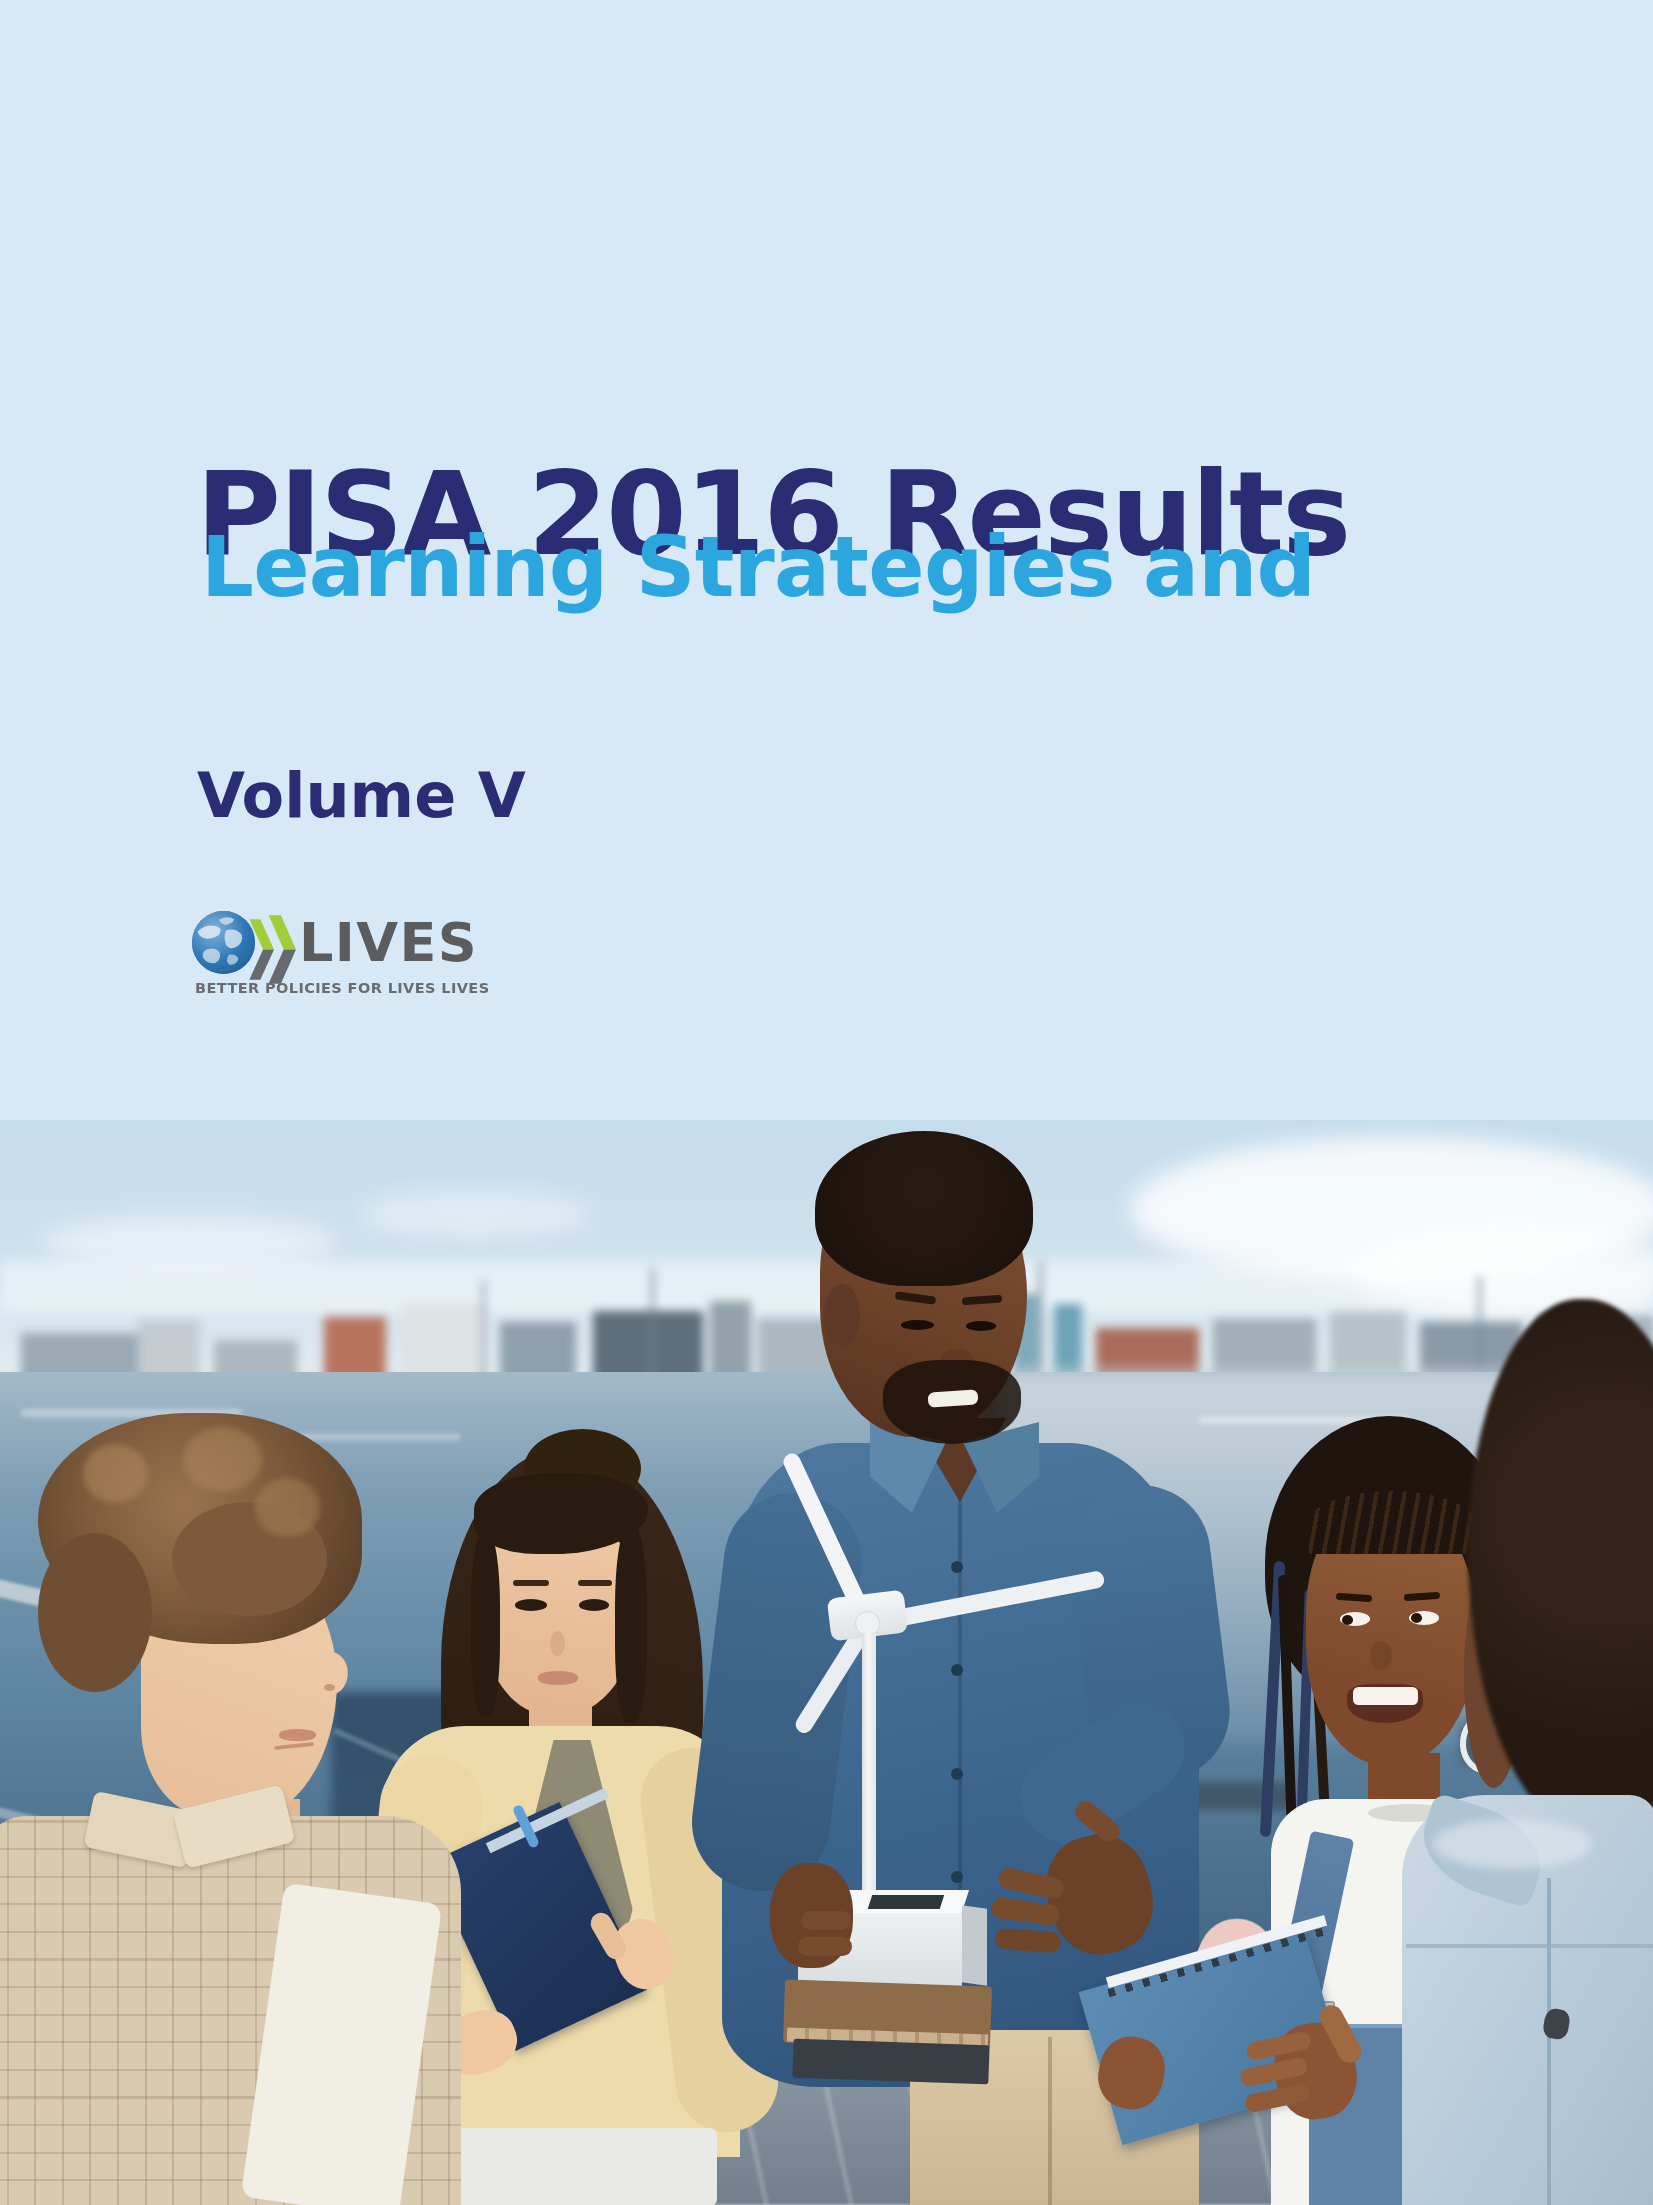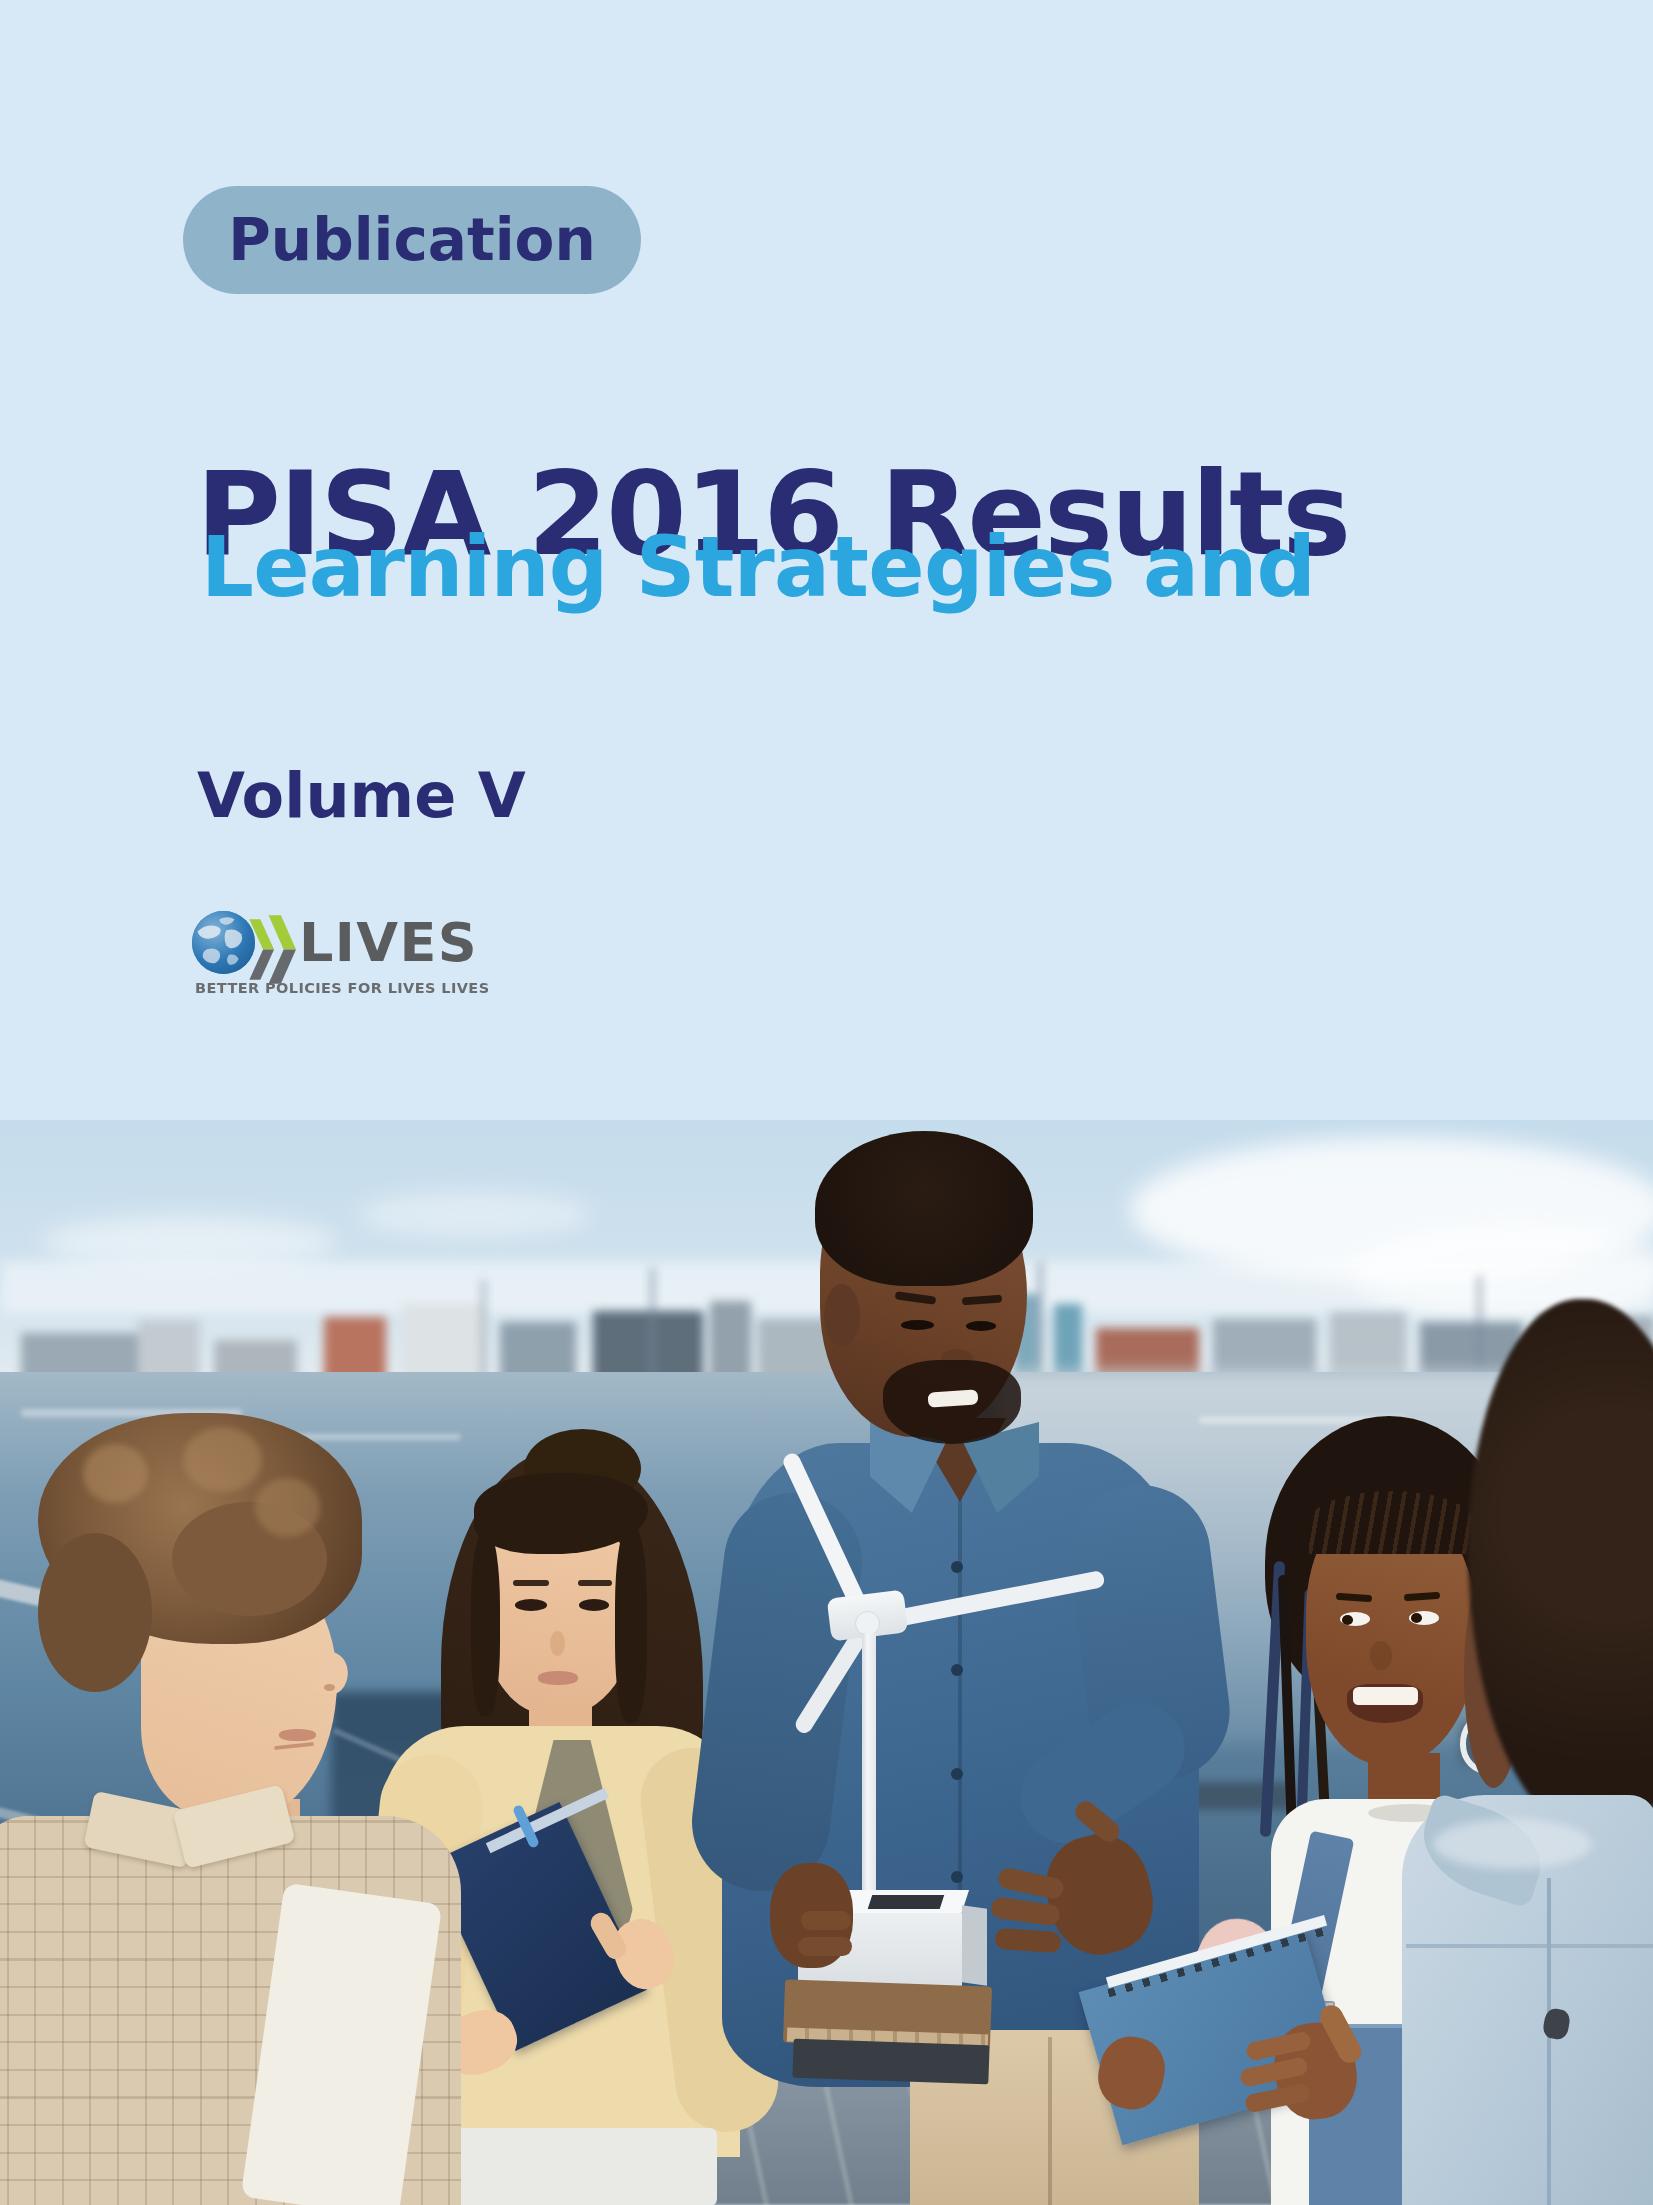--- a/index.html
+++ b/index.html
@@ -36,23 +36,20 @@
   .streak{width:234px;height:6.2px;background:rgba(126,150,171,.55);transform:rotate(24deg);filter:blur(1.4px);}
   
   .skin{border-radius:46% 54% 52% 48%;}
   .fig{position:absolute;inset:0;}
 </style>
 </head>
 <body>
 
 <div class="page">
 
-  <div class="abs badge">
-    <span>Publication</span>
-  </div>
 
   <h1 class="abs title">PISA 2016 Results</h1>
 
   <div class="abs subtitle">
     <span>Learning Strategies and</span>
   </div>
 
   <div class="abs volume">Volume V</div>
 
   <svg class="abs" style="left:192px;top:911px;" width="63" height="63" viewBox="0 0 92 92">

